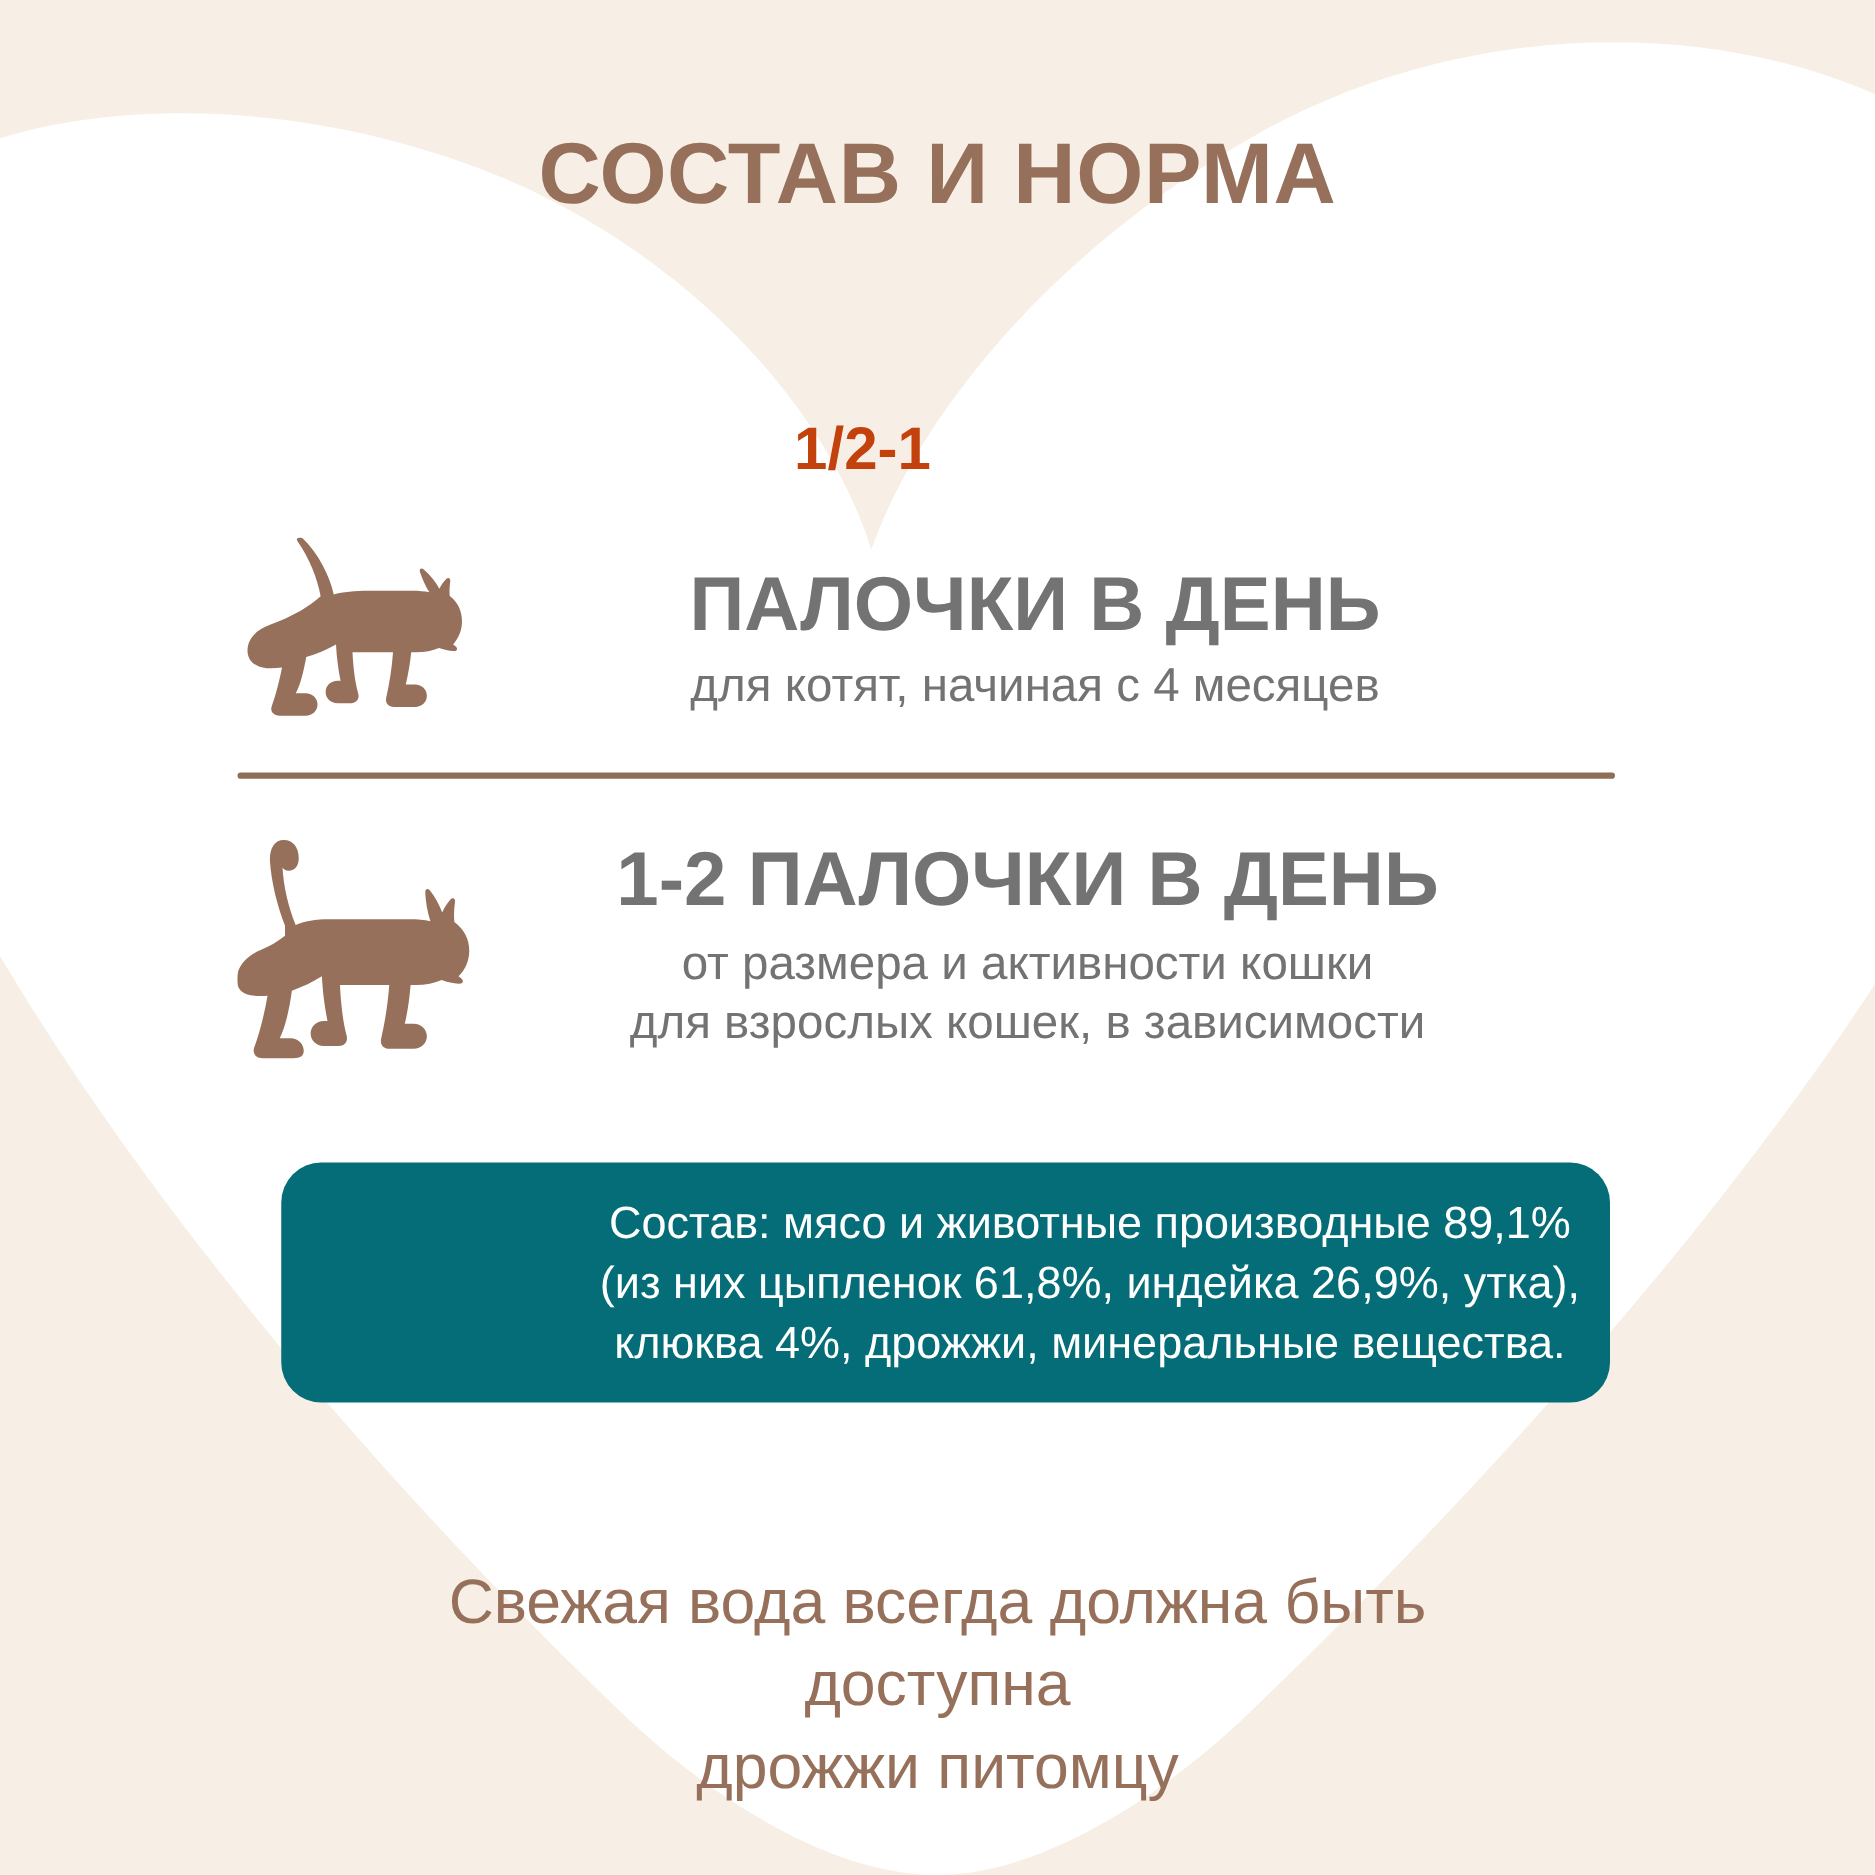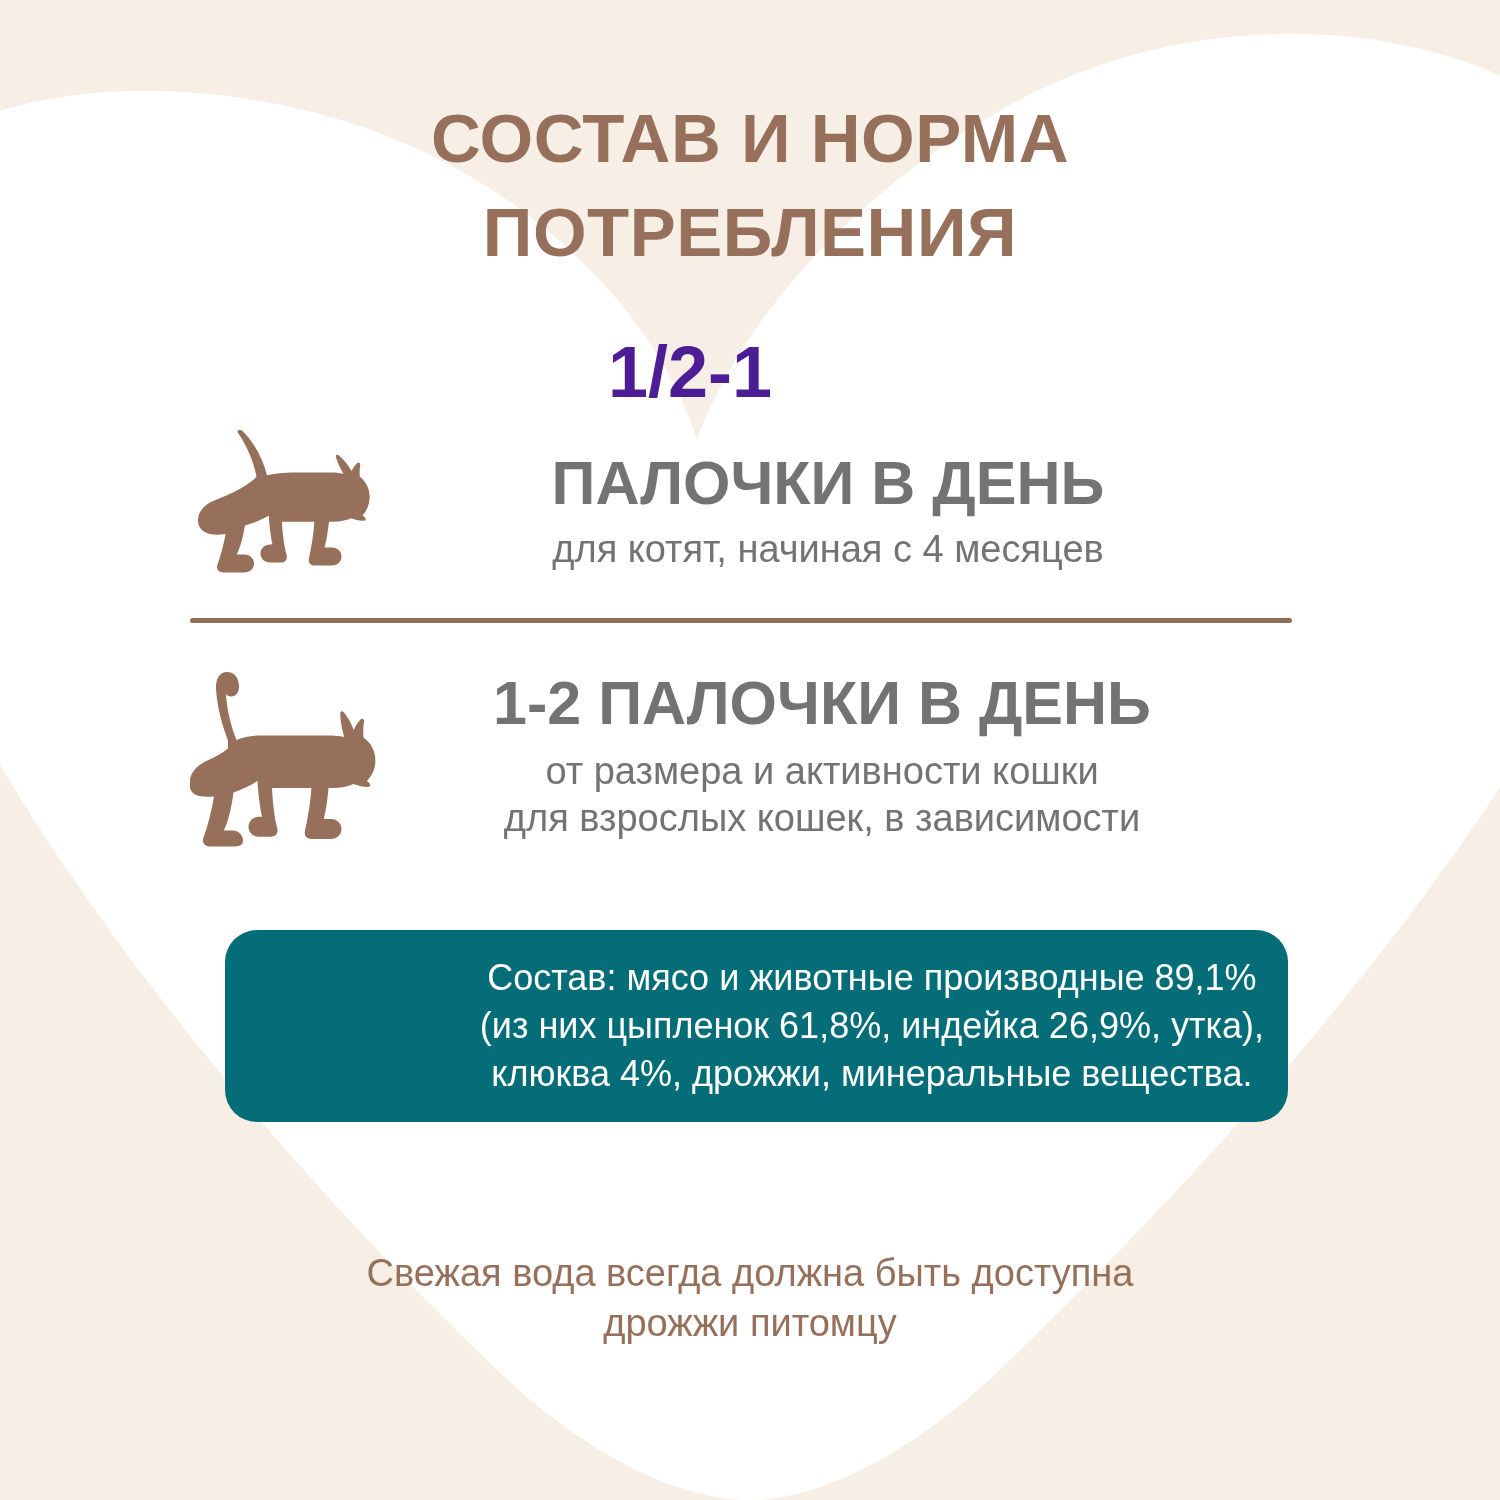--- a/index.html
+++ b/index.html
@@ -52,22 +52,22 @@
   }
   #title-block .tline { display: block; }
 
   
   #dose-amount {
     position: absolute;
     left: 480px;
     top: 336px;
     width: 420px;
     text-align: center;
-    color: #4c1d95;
-    font-size: 72px;
+    color: #c2410c;
+    font-size: 48px;
     font-weight: bold;
     line-height: 1.0;
   }
 
   
   .dose-row {
     position: absolute;
     width: 1500px;
   }
   .cat-icon {
@@ -136,21 +136,21 @@
   #composition-text .cline { display: block; }
 
   
   #footer-note {
     position: absolute;
     left: 250px;
     top: 1248px;
     width: 1000px;
     text-align: center;
     color: #96705a;
-    font-size: 38px;
+    font-size: 50px;
     line-height: 1.32;
   }
   #footer-note .fline { display: block; }
 </style>
 </head>
 <body>
 
 <div id="poster">
 
   <svg id="heart-bg" viewBox="0 0 1500 1500" aria-hidden="true">
@@ -163,21 +163,20 @@
              C 1680 640, 1300 1080, 1010 1360
              C 930 1440, 830 1500, 750 1500
              C 670 1500, 575 1445, 495 1368
              C 200 1085, -160 640, -160 295 Z" fill="#ffffff"></path>
   </svg>
 
   <div class="content">
 
     <div id="title-block">
       <span class="tline">СОСТАВ И НОРМА</span>
-      <span class="tline">ПОТРЕБЛЕНИЯ</span>
     </div>
 
     <div id="dose-amount">1/2-1</div>
 
     <div class="dose-row" id="row-kitten">
       <span class="cat-icon">
         <svg width="186" height="152" viewBox="0 0 186 152" aria-hidden="true">
           <path fill="#96705a" d="M60.5 47.0
             C 58.0 33.0, 51.5 16.5, 42.0 3.0
             C 40.0 0.2, 44.2 -1.2, 46.5 1.0

